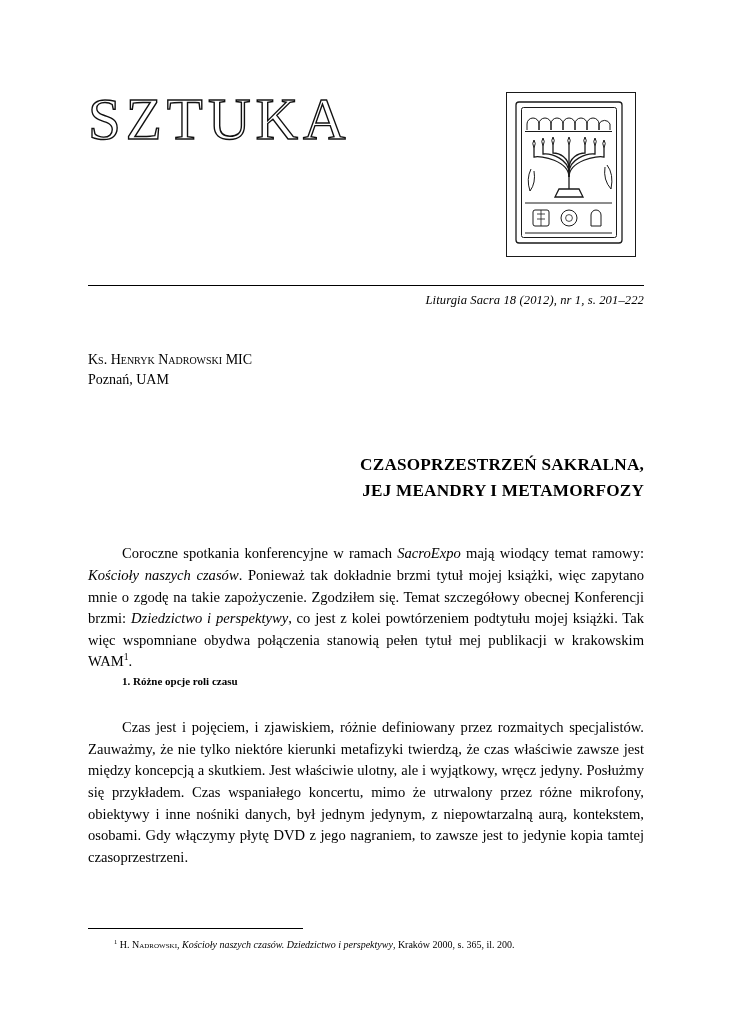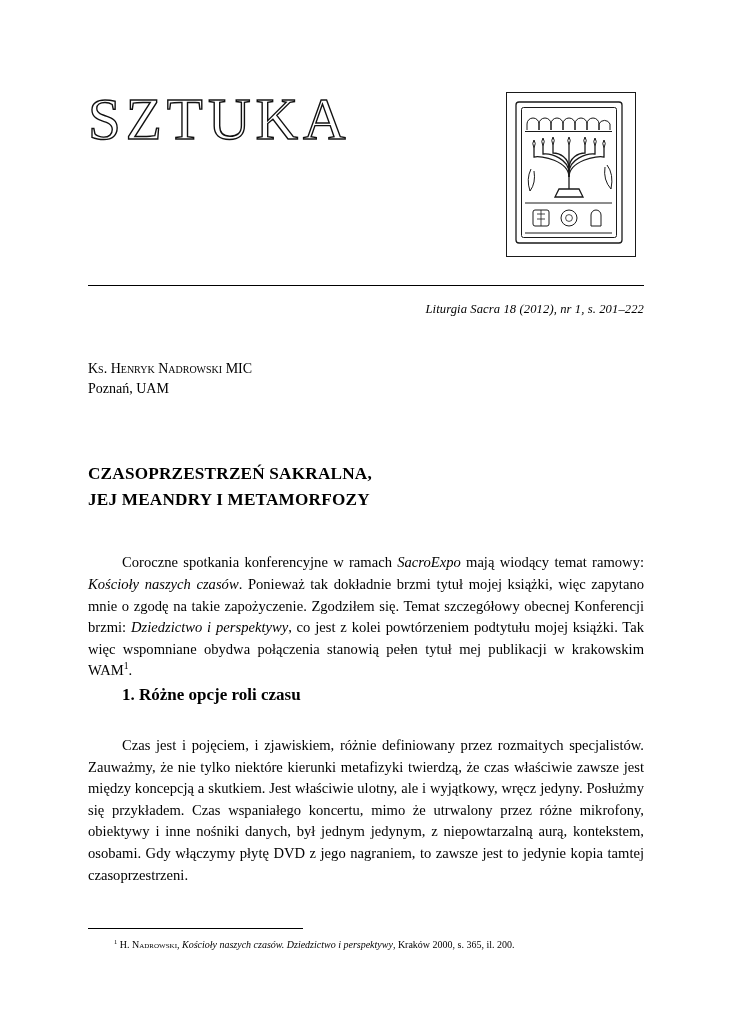--- a/index.html
+++ b/index.html
@@ -55,38 +55,38 @@
   
   .rule {
     border: none;
     border-top: 1.1px solid #000;
     margin: 18px 0 0 0;
   }
   .citation {
     text-align: right;
     font-style: italic;
     font-size: 12.6px;
-    margin-top: 16px;
+    margin-top: 7px;
     letter-spacing: 0.1px;
   }
 
   
   .author-block {
     margin-top: 42px;
     font-size: 14px;
     line-height: 1.42;
   }
   .author-name .smallcaps {
     font-variant: small-caps;
   }
 
   
   .title {
     margin-top: 62px;
-    text-align: left;
+    text-align: right;
     font-weight: bold;
     font-size: 17.2px;
     line-height: 1.5;
     letter-spacing: 0.2px;
   }
   .title .line2 { display: block; }
 
   
   .body-text {
     margin-top: 40px;
@@ -96,21 +96,21 @@
     text-justify: inter-word;
     font-family: Liberation Serif, serif;
   }
   .body-text p {
     margin: 0 0 0 0;
     text-indent: 34px;
   }
   .section-heading {
     margin-top: 28px;
     font-weight: bold;
-    font-size: 17px;
+    font-size: 11px;
     text-indent: 0;
   }
   p.after-heading {
     margin-top: 28px;
   }
   .it { font-style: italic; }
   sup { font-size: 0.66em; vertical-align: super; line-height: 0; }
 
   
   .footnote-area {

